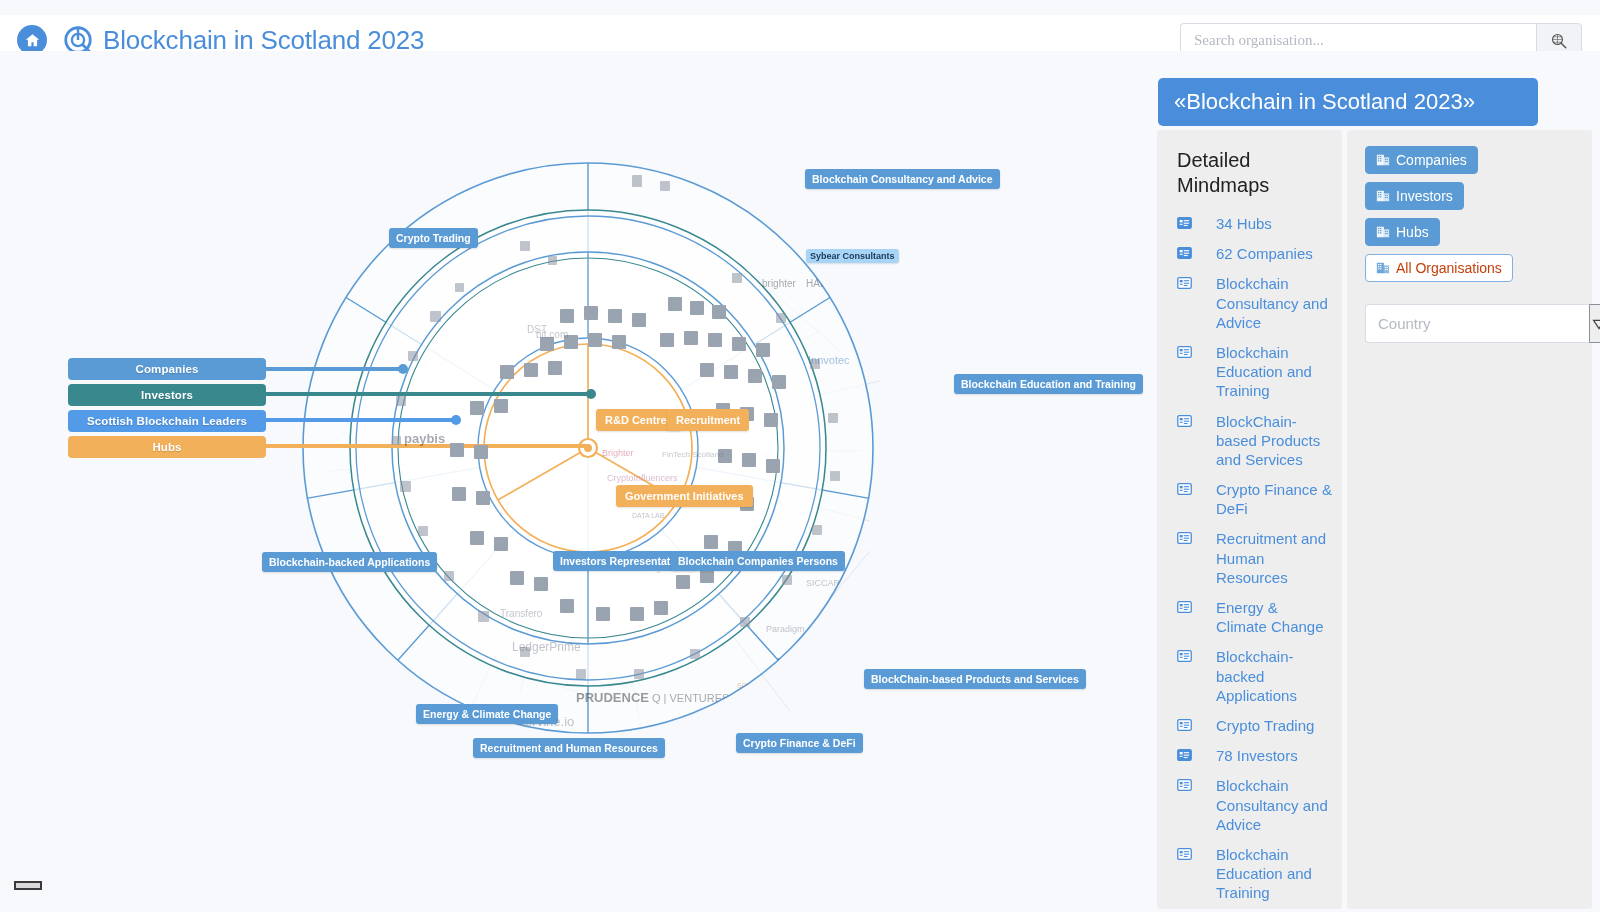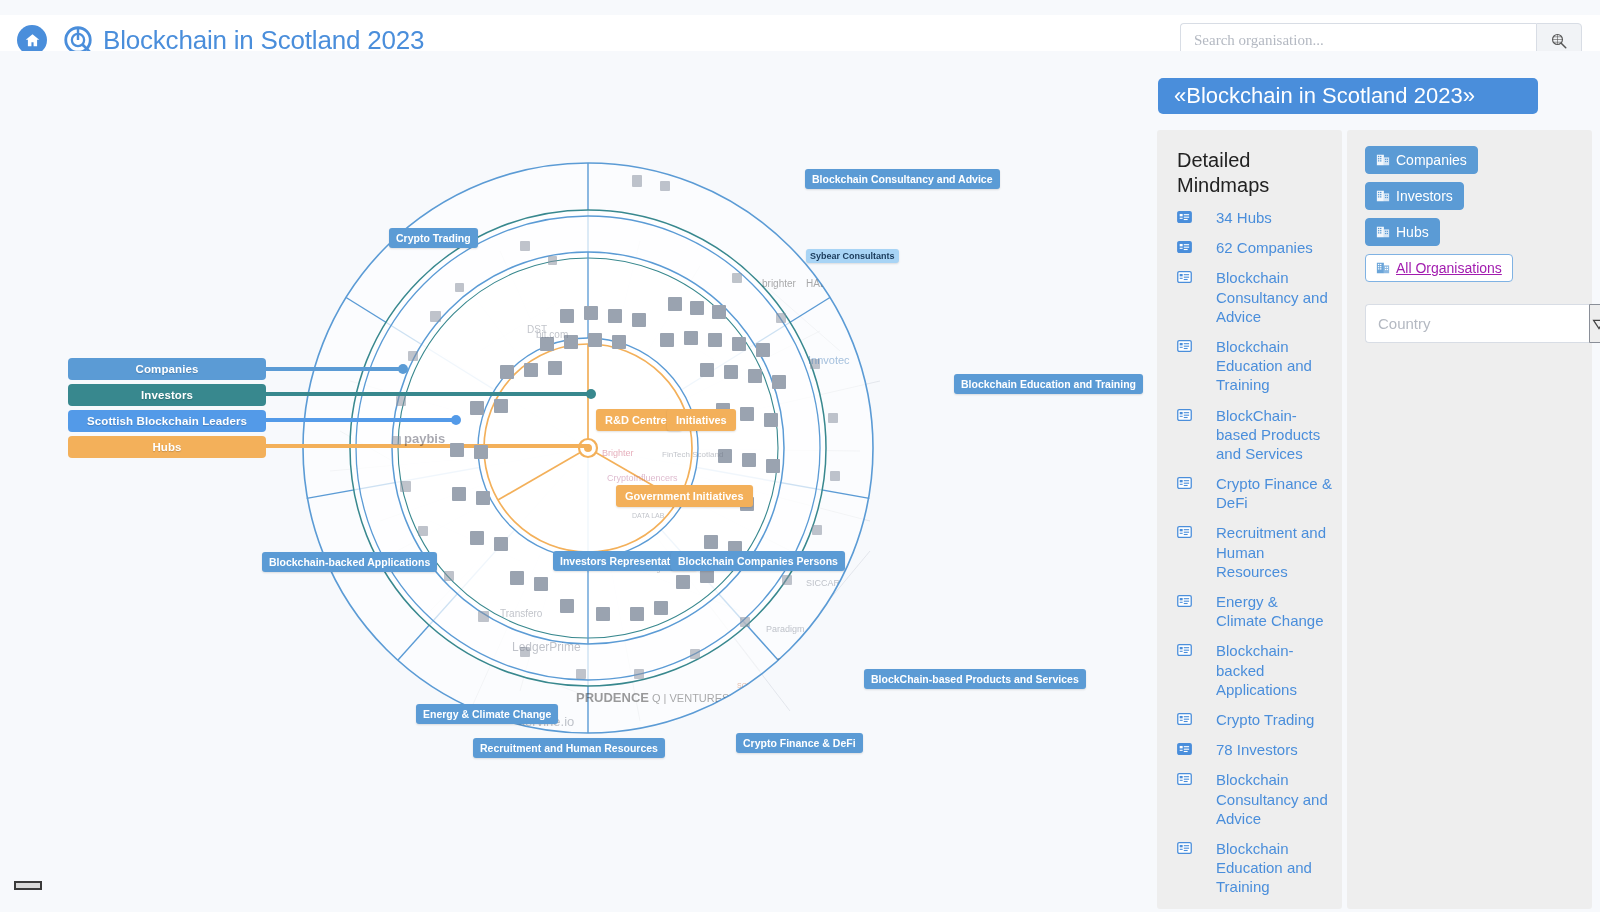--- a/index.html
+++ b/index.html
@@ -77,51 +77,51 @@
   }
   .wheel-label.orange { background: #f3b05a; }
   .wheel-label.inner { font-size: 11px; padding: 5px 9px; }
 
   
   #sidebar {
     position: absolute; left: 1148px; top: 51px; width: 452px; height: 861px;
     background: #f7f9fc;
   }
   #side-banner {
-    position: absolute; left: 10px; top: 27px; width: 380px; height: 36px;
+    position: absolute; left: 10px; top: 27px; width: 380px; height: 48px;
     background: #4a8edb; border-radius: 5px; color: #fff;
     display: flex; align-items: center; padding-left: 16px;
     font-size: 22px; font-weight: 400; cursor: pointer;
   }
   #panel-mindmaps {
     position: absolute; left: 9px; top: 79px; width: 185px; height: 779px;
     background: #eeeeee; border-radius: 3px; padding: 18px 10px 10px 20px;
     overflow: hidden;
   }
-  #mm-title { font-size: 20px; color: #222; line-height: 1.25; margin-bottom: 10px; }
+  #mm-title { font-size: 20px; color: #222; line-height: 1.25; margin-bottom: 16px; }
   .mm-item {
     display: flex; align-items: flex-start; gap: 24px; margin-bottom: 11px;
     cursor: pointer;
   }
   .mm-item .mm-label {
     font-size: 15px; color: #4a8edb; line-height: 1.28;
   }
   .mm-icon { flex: none; width: 15px; height: 12px; margin-top: 3px; }
 
   #panel-filters {
     position: absolute; left: 199px; top: 79px; width: 245px; height: 779px;
     background: #eeeeee; border-radius: 3px; padding: 16px 0 0 18px;
   }
   .filter-btn {
     display: inline-flex; align-items: center; gap: 6px;
     background: #5b9bd5; color: #fff; border: 1px solid #5b9bd5;
     border-radius: 4px; padding: 5px 10px; font-size: 14px;
     margin-bottom: 8px; cursor: pointer;
   }
-  .filter-btn.outline { background: #ffffff; color: #a21caf; border-color: #7fb2e3; text-decoration: underline; }
+  .filter-btn.outline { background: #ffffff; color: #c2410c; border-color: #7fb2e3; }
   .filter-btn svg { width: 14px; height: 14px; flex: none; }
   .filter-row { display: block; }
   #country-wrap {
     display: flex; margin-top: 14px; width: 156px; height: 39px;
   }
   #country-input {
     flex: 1; border: 1px solid #d8dde5; border-right: none;
     border-radius: 4px 0 0 4px; padding: 0 12px; font-size: 15px;
     background: #fff; outline: none; color: #ec4899;
     font-family: "Liberation Sans", sans-serif;
@@ -397,21 +397,21 @@
     <div class="wheel-label" style="left:416px; top:653px;">Energy &amp; Climate Change</div>
 
     <div class="wheel-label" style="left:262px; top:501px;">Blockchain-backed Applications</div>
 
     <div class="wheel-label" style="left:553px; top:500px;">Investors Representatives</div>
 
     <div class="wheel-label" style="left:671px; top:500px;">Blockchain Companies Persons</div>
 
     <div class="wheel-label orange inner" style="left:596px; top:358px;">R&amp;D Centres</div>
 
-    <div class="wheel-label orange inner" style="left:667px; top:358px;">Initiatives</div>
+    <div class="wheel-label orange inner" style="left:667px; top:358px;">Recruitment</div>
 
     <div class="wheel-label orange inner" style="left:616px; top:434px;">Government Initiatives</div>
 
     <div class="wheel-label" style="left:806px; top:198px; background:#a8d4f5; color:#1a3a5a; font-size:9px; padding:2px 4px;">Sybear Consultants</div>
   </div>
 
   <div id="sidebar">
 
     <div id="side-banner">«Blockchain in Scotland 2023»</div>
 

